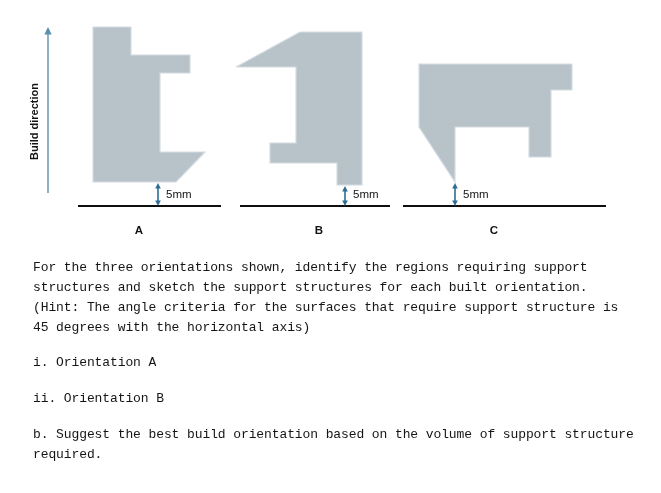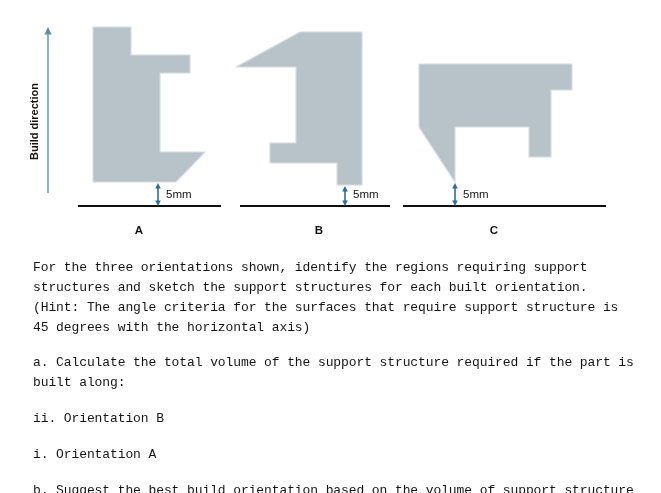--- a/index.html
+++ b/index.html
@@ -134,17 +134,16 @@
         <text class="dim-label" x="463" y="198">5mm</text>
       </g>
 
       <text class="orient-label" x="494" y="234">C</text>
     </g>
   </svg>
 </div>
 
 <div id="text-block">
   <p class="tight">For the three orientations shown, identify the regions requiring support structures and sketch the support structures for each built orientation. (Hint: The angle criteria for the surfaces that require support structure is 45 degrees with the horizontal axis)</p>
-  <p>a. Calculate the total volume of the support structure required if the part is built along:</p>
+  <p>i. Orientation A</p>
   <p>ii. Orientation B</p>
-  <p>i. Orientation A</p>
   <p>b. Suggest the best build orientation based on the volume of support structure required.</p>
 </div>
 
 </body></html>

